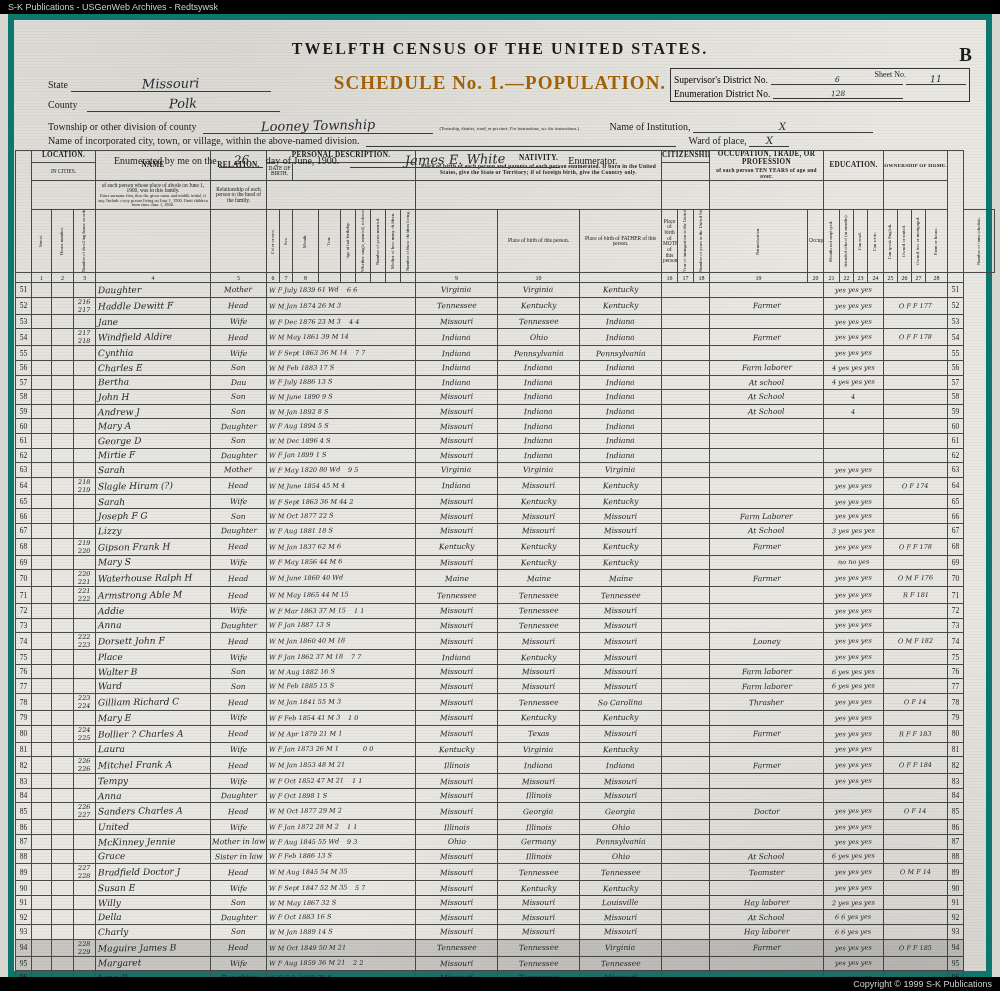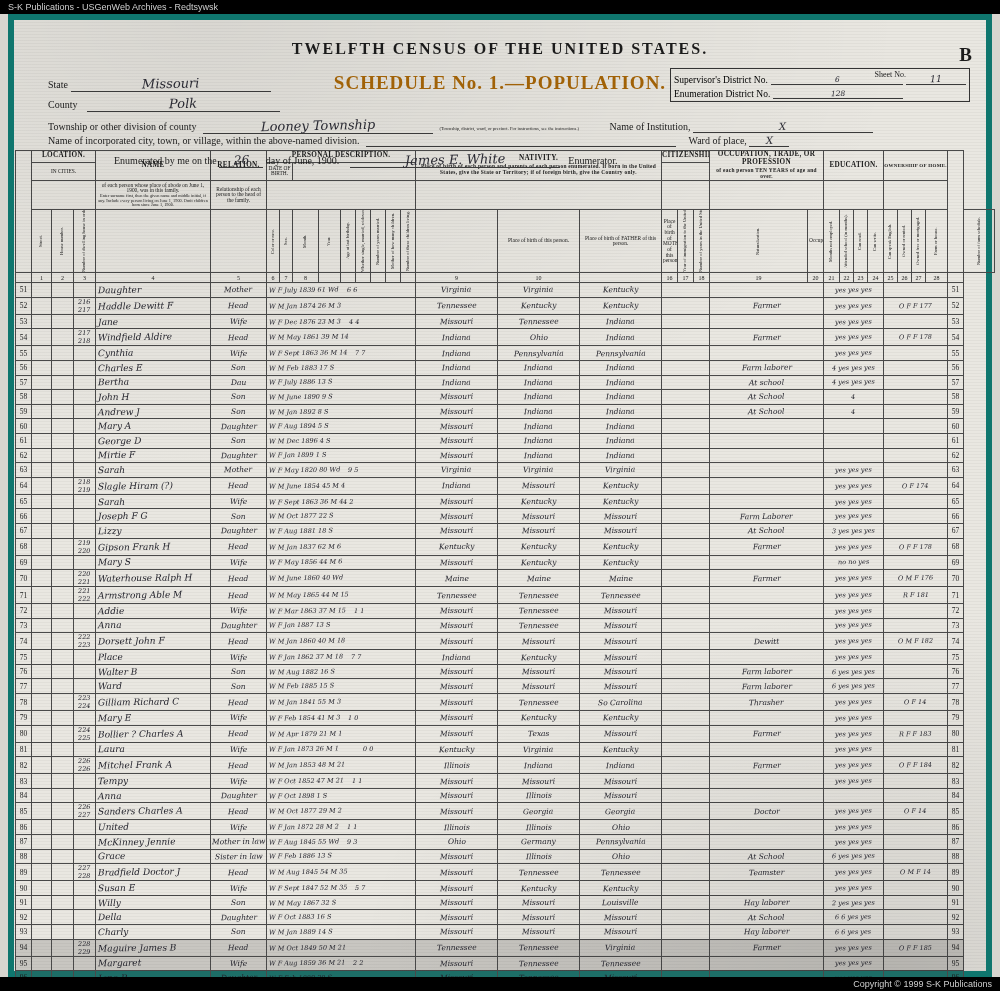--- a/index.html
+++ b/index.html
@@ -722,21 +722,21 @@
             <td class="c"></td>
             <td class="c"></td>
             <td class="c"><span class="w xs">222</span><span class="w xs"> 223</span></td>
             <td class="l"><span class="w ">Dorsett John F</span></td>
             <td class="c"><span class="w s">Head</span></td>
             <td class="l" colspan="9"><span class="w xs">W M Jan 1860 40 M 18</span></td>
             <td class="c"><span class="w s">Missouri</span></td>
             <td class="c"><span class="w s">Missouri</span></td>
             <td class="c"><span class="w s">Missouri</span></td>
             <td class="c" colspan="3"></td>
-            <td class="c" colspan="2"><span class="w s">Dewitt</span></td>
+            <td class="c" colspan="2"><span class="w s">Looney</span></td>
             <td class="c" colspan="4"><span class="w xs">yes yes yes</span></td>
             <td class="c" colspan="4"><span class="w xs">O M F 182</span></td>
             <td class="ln">74</td>
           </tr>
           <tr class="rowline">
             <td class="ln">75</td>
             <td class="c"></td>
             <td class="c"></td>
             <td class="c"></td>
             <td class="l"><span class="w ">Place</span></td>

